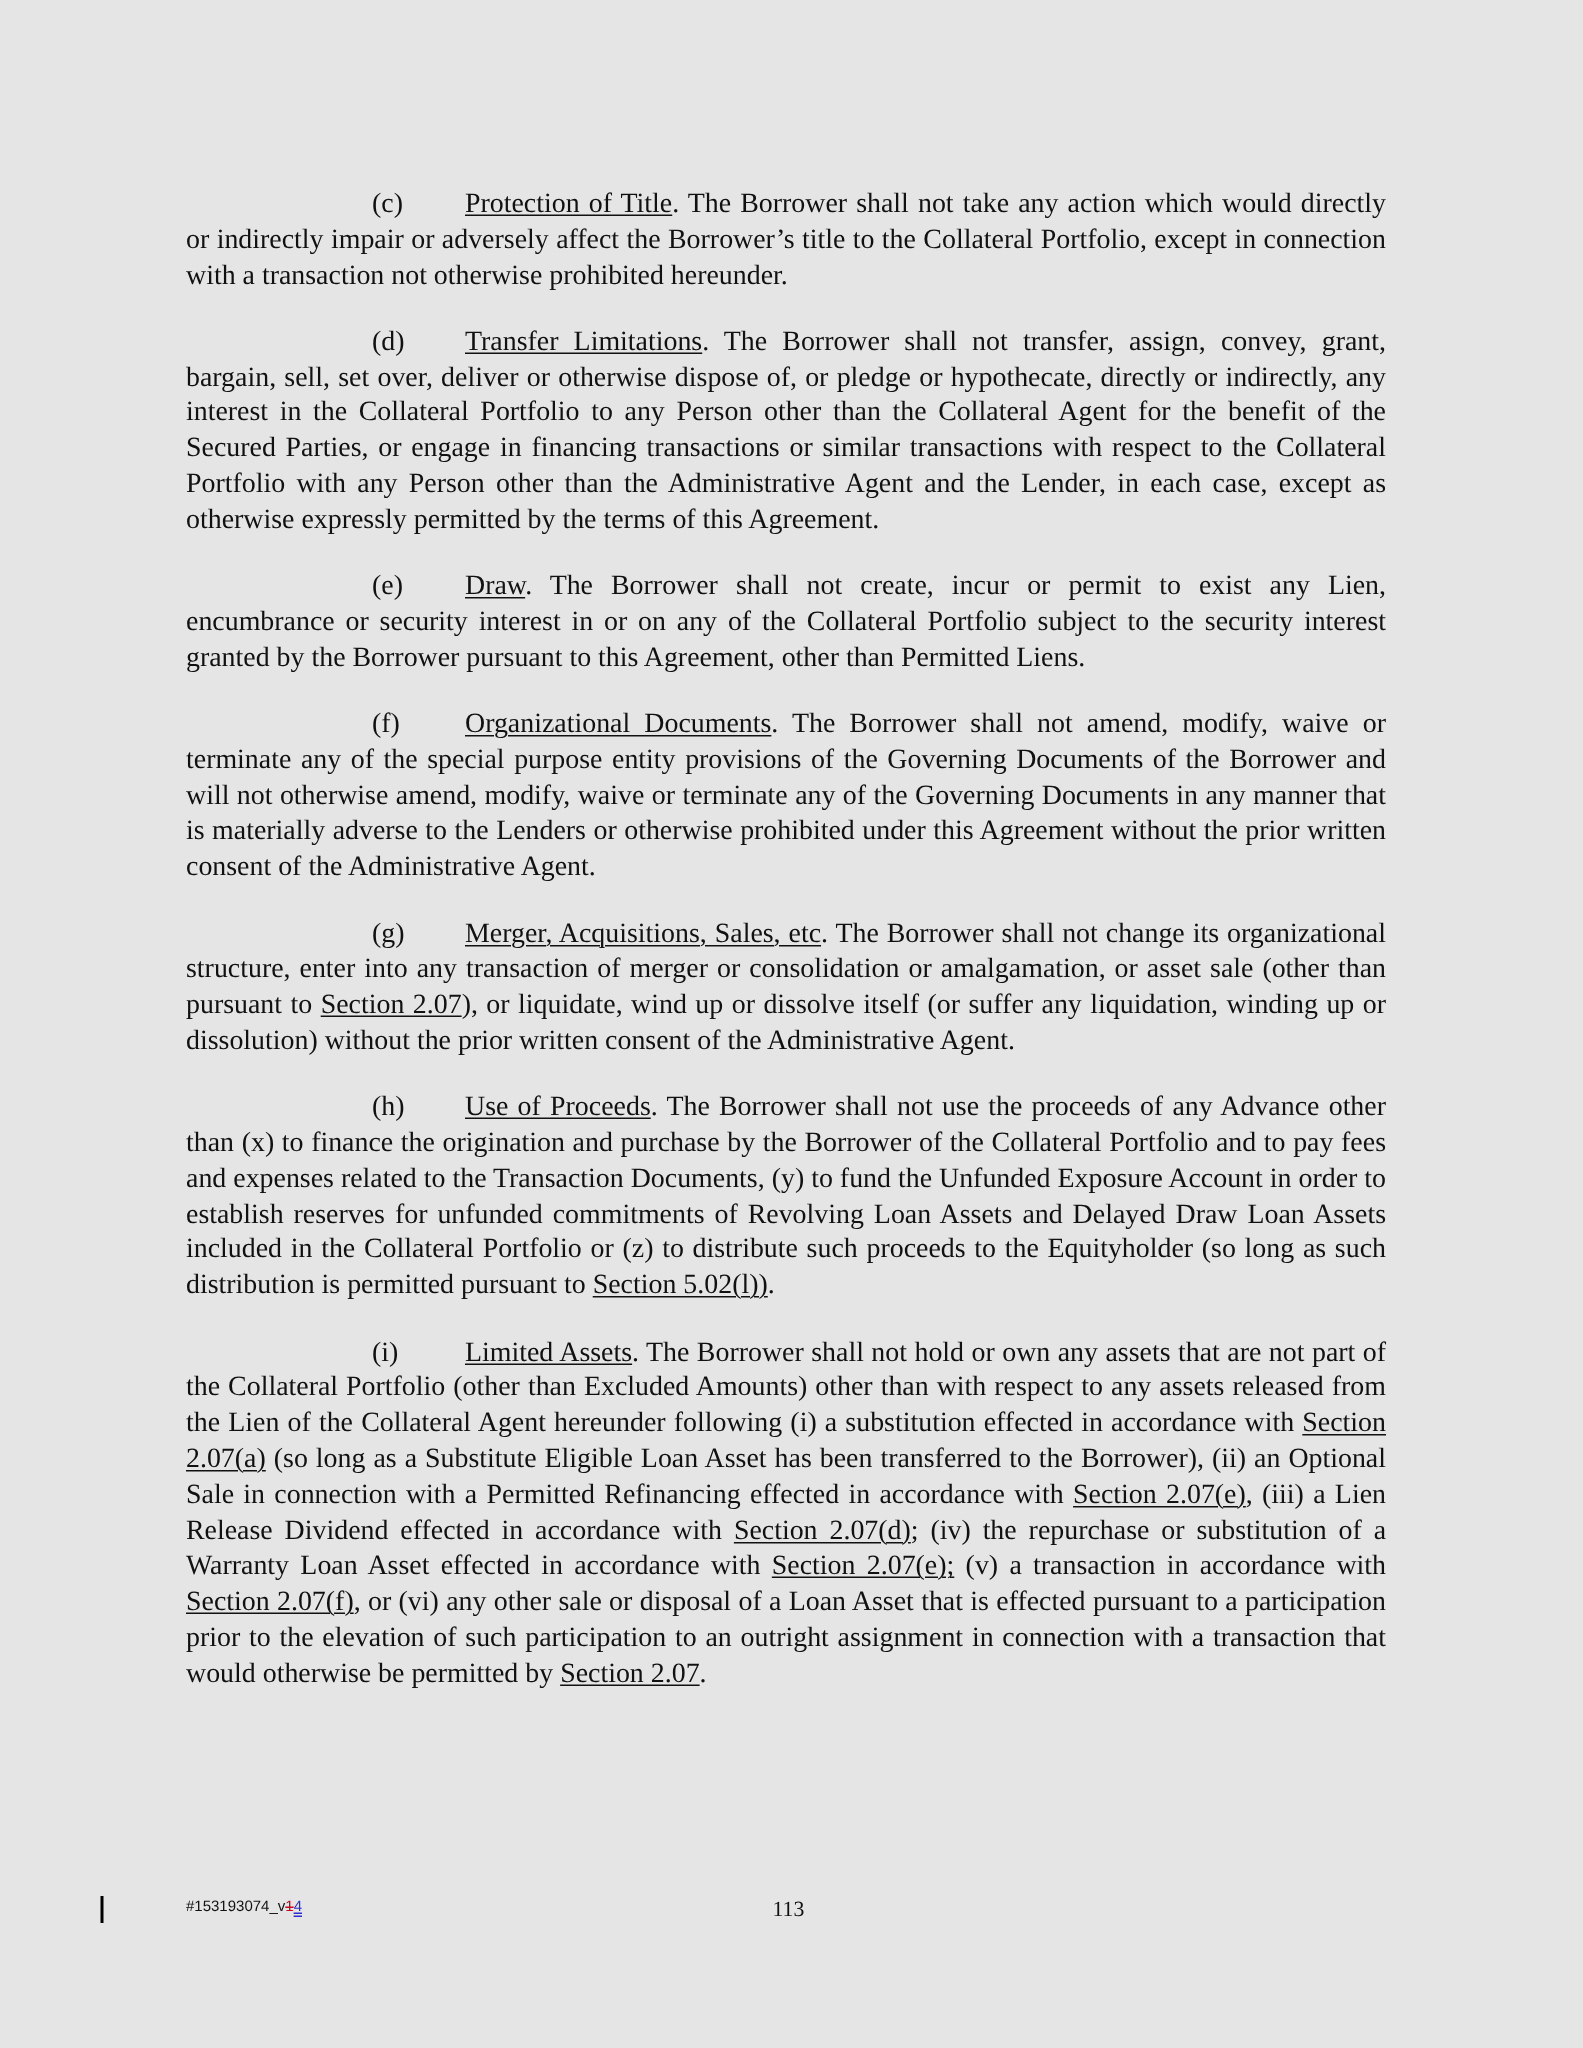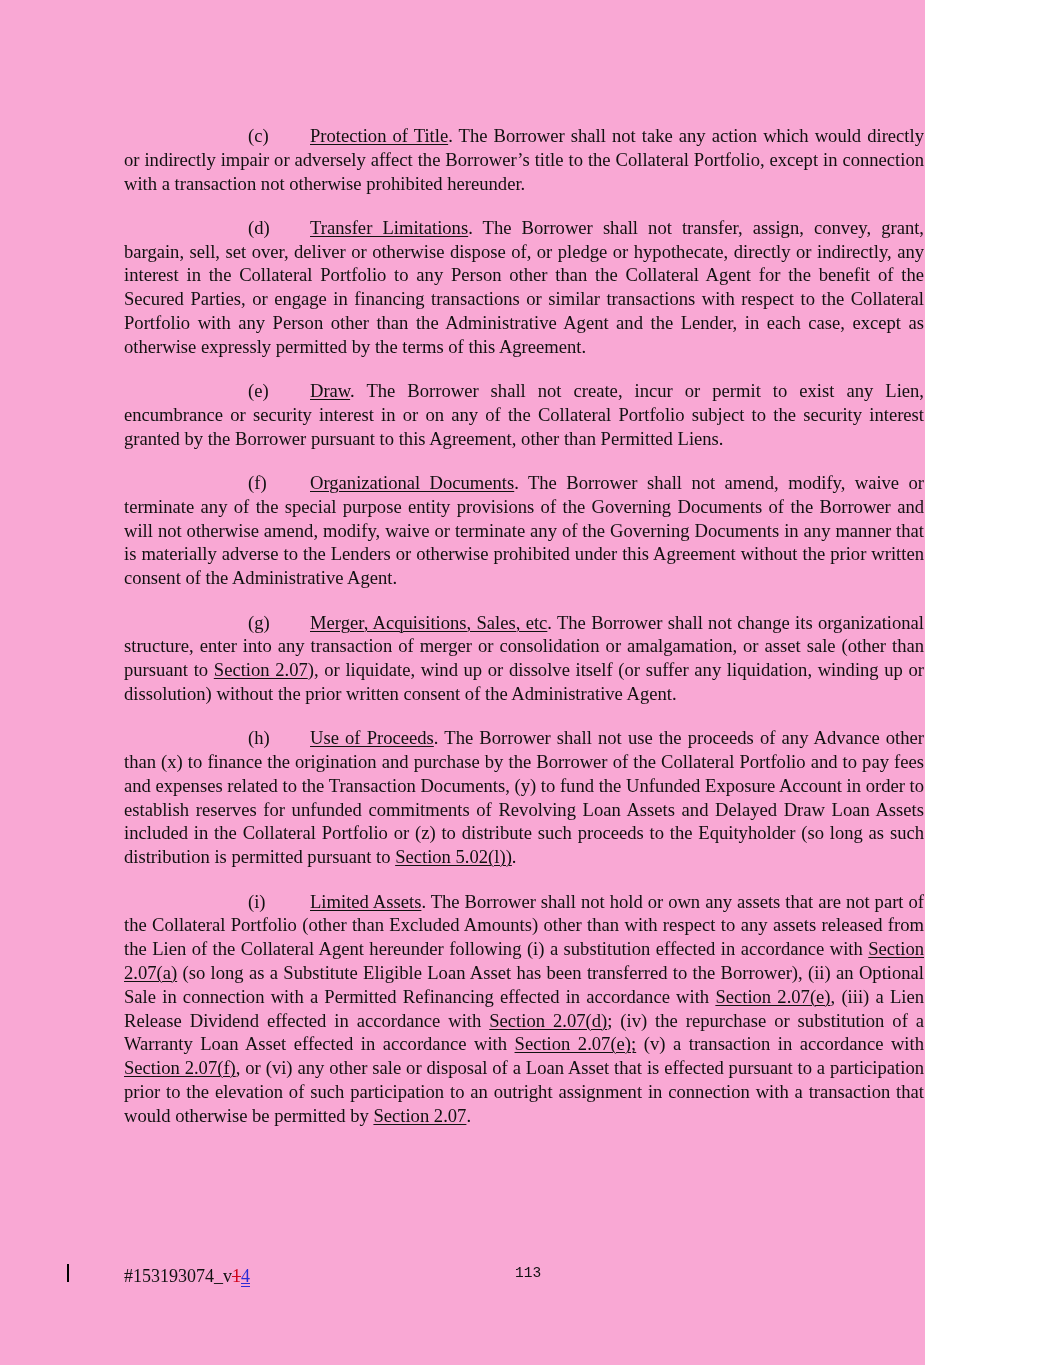--- a/index.html
+++ b/index.html
@@ -1,38 +1,38 @@
 <!DOCTYPE html>
 <html><head>
 <meta charset="utf-8">
 <style>
   html, body { margin: 0; padding: 0; background: #ffffff; }
   body { width: 1055px; height: 1365px; position: relative; overflow: hidden; }
   .page {
-    position: absolute; left: 0; top: 0; width: 925px; height: 1365px;
-    background: #f9a8d4; color: #111;
+    position: absolute; left: 0; top: 0; width: 1055px; height: 1365px;
+    background: #e5e5e5; color: #111;
     font-family: "Liberation Serif", serif;
   }
   .body-text {
     position: absolute; left: 124px; top: 124px; width: 800px;
     font-size: 18.6px; line-height: 23.8px; text-align: justify;
   }
   .para { margin: 0 0 20.5px 0; text-indent: 124px; }
   .para .label { display: inline-block; width: 62px; text-indent: 0; }
   .u { text-decoration: underline; text-underline-offset: 2px; text-decoration-thickness: 1px; }
   .footer-bar { position: absolute; left: 67px; top: 1264px; width: 2px; height: 18px; background: #000; }
   .footer-id {
     position: absolute; left: 124px; top: 1266px;
-    font-family: Liberation Serif, serif; font-size: 18px; color: #111;
+    font-family: Liberation Sans, sans-serif; font-size: 10px; color: #111;
   }
   .del { color: #d0021b; text-decoration: line-through; }
   .ins { color: #2a2ad6; text-decoration: underline double; }
   .page-num {
     position: absolute; left: 515px; top: 1265px;
-    font-family: Liberation Mono, monospace; font-size: 14.5px; color: #111;
+    font-family: Liberation Serif, serif; font-size: 14.5px; color: #111;
   }
 </style>
 </head>
 <body>
 
 <div class="page">
   <div class="body-text" id="body-text">
       <p class="para"><span class="label">(c)</span><span class="u">Protection of Title</span><span>.  The Borrower shall not take any action which would directly or indirectly impair or adversely affect the Borrower’s title to the Collateral Portfolio, except in connection with a transaction not otherwise prohibited hereunder.</span></p>
       <p class="para"><span class="label">(d)</span><span class="u">Transfer Limitations</span><span>.  The Borrower shall not transfer, assign, convey, grant, bargain, sell, set over, deliver or otherwise dispose of, or pledge or hypothecate, directly or indirectly, any interest in the Collateral Portfolio to any Person other than the Collateral Agent for the benefit of the Secured Parties, or engage in financing transactions or similar transactions with respect to the Collateral Portfolio with any Person other than the Administrative Agent and the Lender, in each case, except as otherwise expressly permitted by the terms of this Agreement.</span></p>
       <p class="para"><span class="label">(e)</span><span class="u">Draw</span><span>.  The Borrower shall not create, incur or permit to exist any Lien, encumbrance or security interest in or on any of the Collateral Portfolio subject to the security interest granted by the Borrower pursuant to this Agreement, other than Permitted Liens.</span></p>

